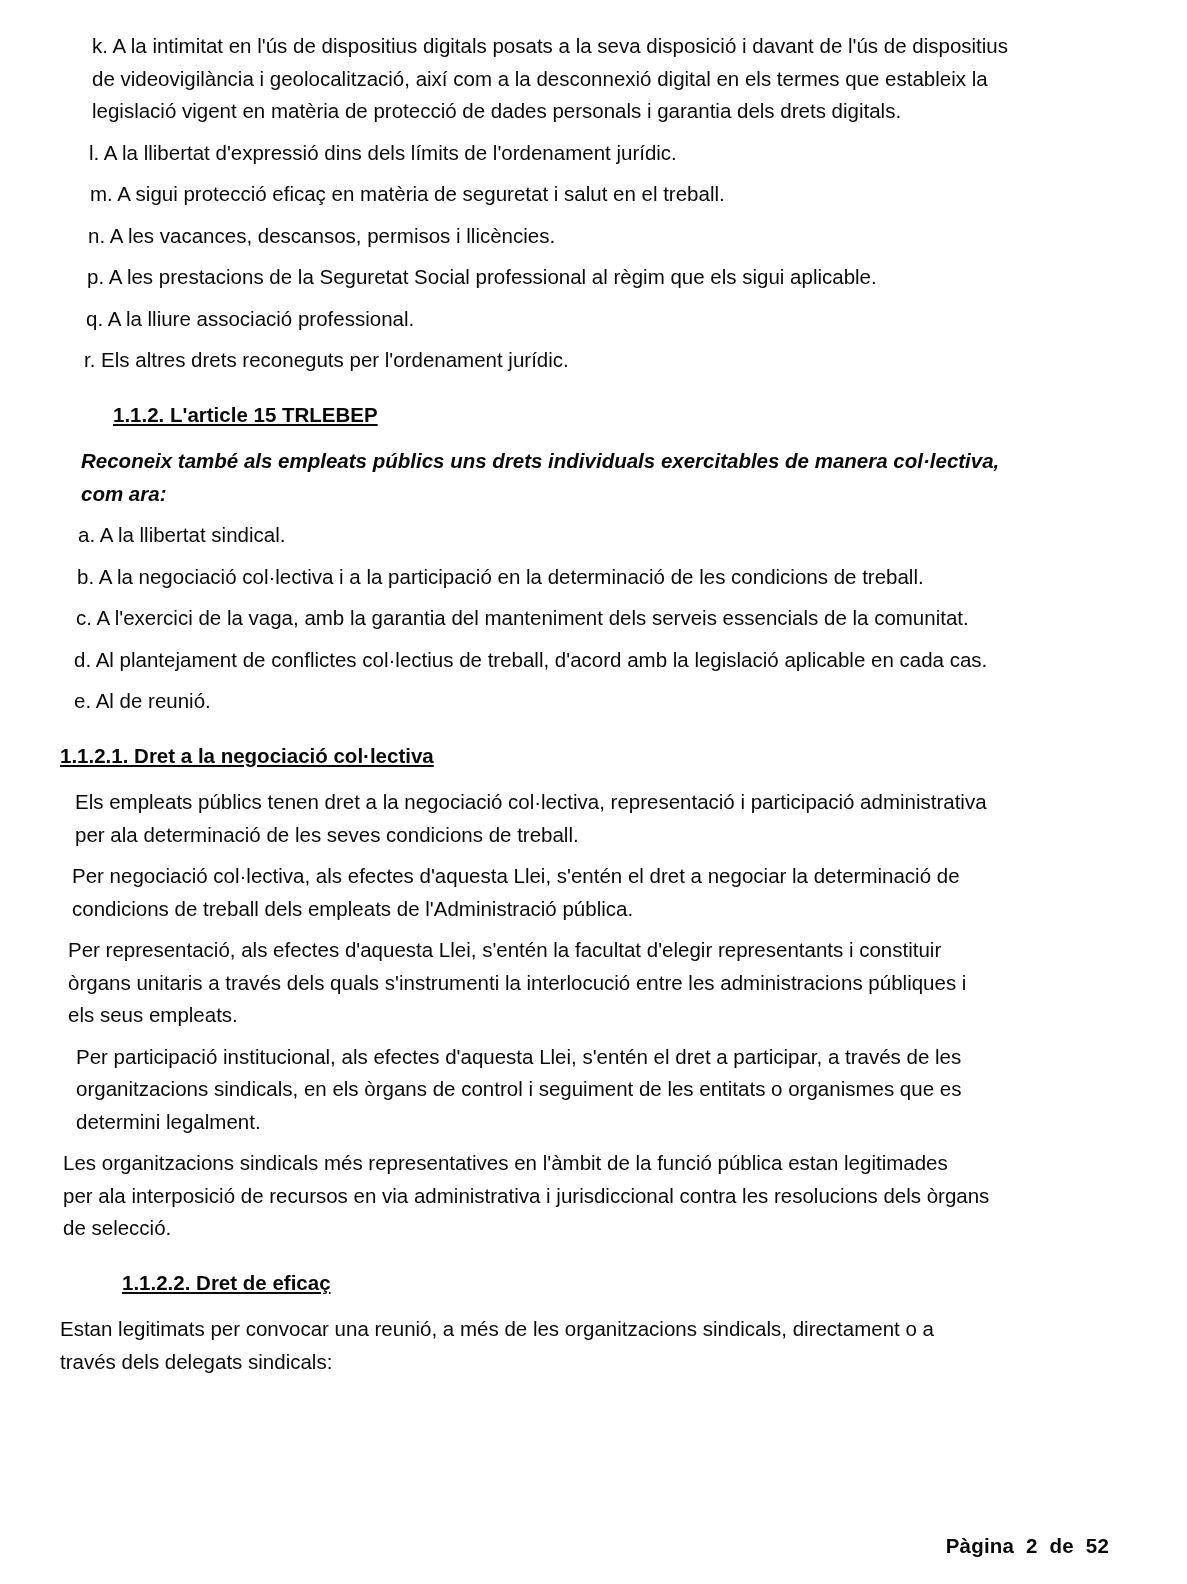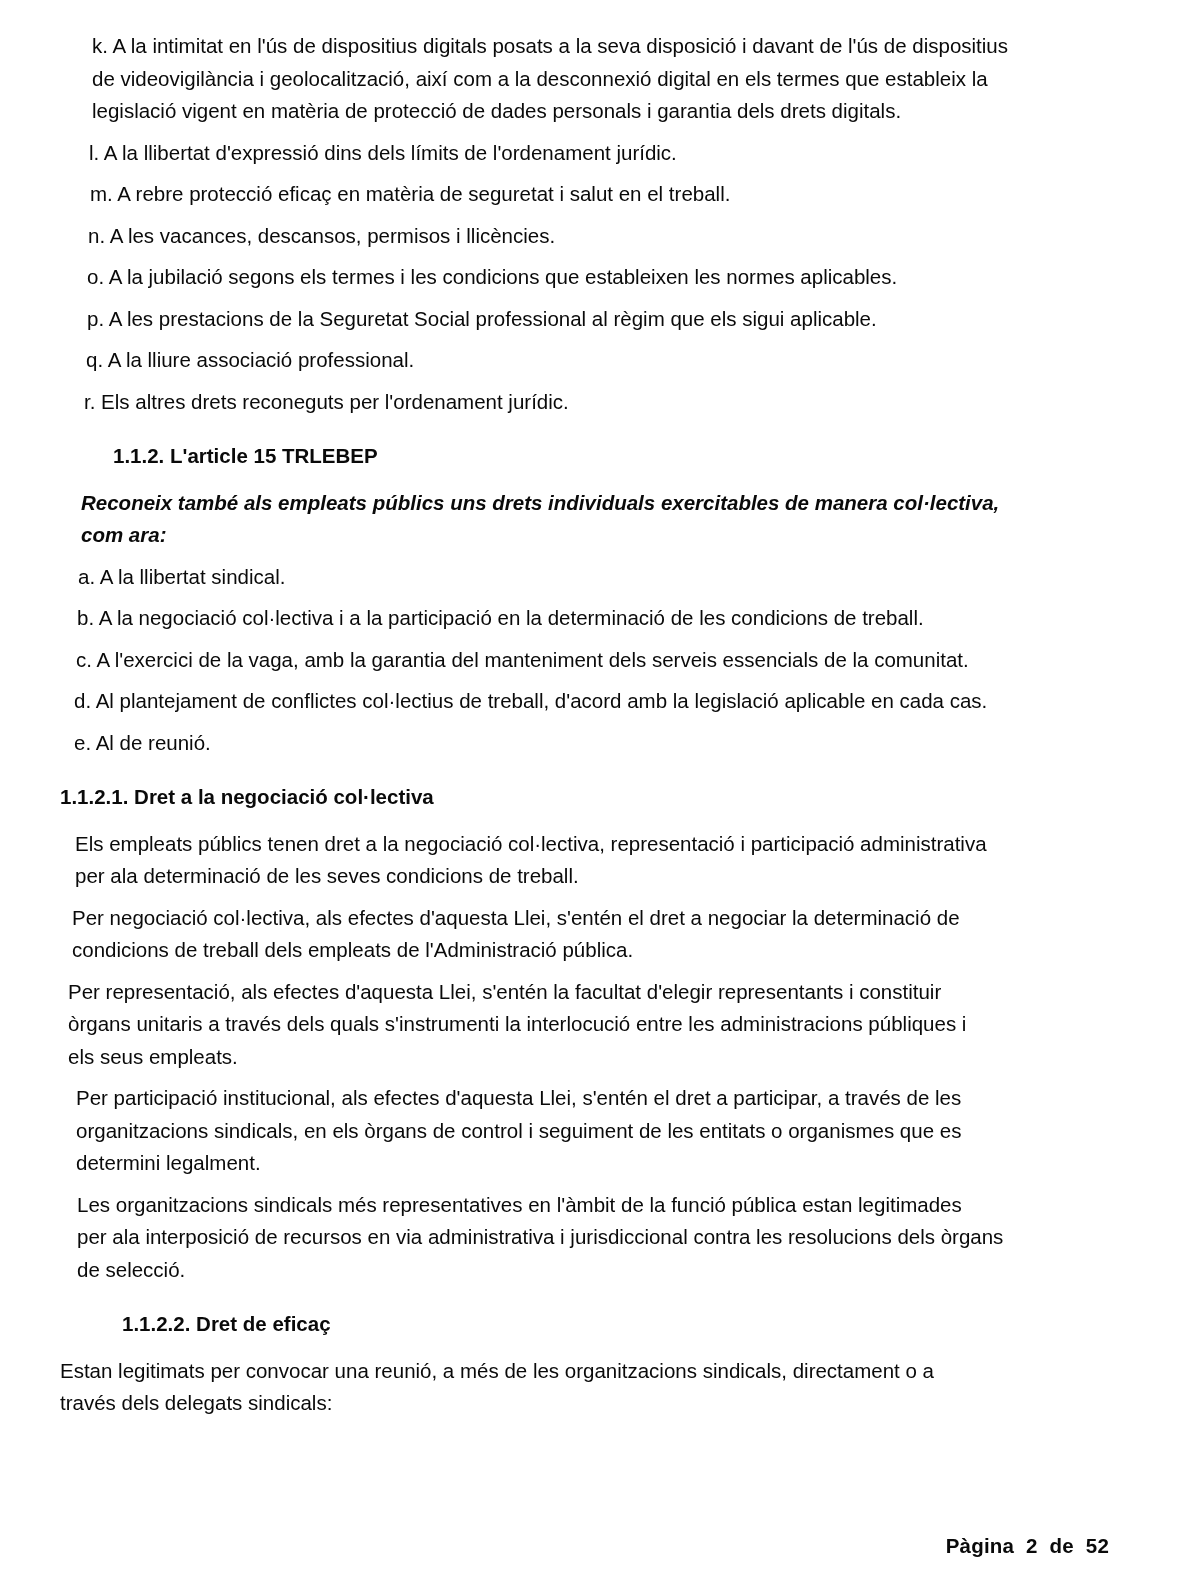--- a/index.html
+++ b/index.html
@@ -22,20 +22,21 @@
     line-height: 32.5px;
   }
   .para {
     white-space: pre-line;
     margin-bottom: 9px;
   }
   .heading {
     font-size: 20.5px;
     font-weight: 700;
     margin: 22px 0 14px 0;
+    text-decoration: underline;
   }
   .intro {
     font-weight: 700;
     font-style: italic;
   }
   .footer {
     position: absolute;
     right: 78px;
     bottom: 26px;
     font-size: 20.5px;
@@ -49,23 +50,22 @@
 <body>
 
 <div class="page">
   <div class="content">
 
     <div class="para" style="margin-left:32px">k. A la intimitat en l'ús de dispositius digitals posats a la seva disposició i davant de l'ús de dispositius
 de videovigilància i geolocalització, així com a la desconnexió digital en els termes que estableix la
 legislació vigent en matèria de protecció de dades personals i garantia dels drets digitals.</div>
 
     <div class="para" style="margin-left:29px">l. A la llibertat d'expressió dins dels límits de l'ordenament jurídic.</div>
-    <div class="para" style="margin-left:30px">m. A rebre protecció eficaç en matèria de seguretat i salut en el treball.</div>
+    <div class="para" style="margin-left:30px">m. A sigui protecció eficaç en matèria de seguretat i salut en el treball.</div>
     <div class="para" style="margin-left:28px">n. A les vacances, descansos, permisos i llicències.</div>
-    <div class="para" style="margin-left:27px">o. A la jubilació segons els termes i les condicions que estableixen les normes aplicables.</div>
     <div class="para" style="margin-left:27px">p. A les prestacions de la Seguretat Social professional al règim que els sigui aplicable.</div>
     <div class="para" style="margin-left:26px">q. A la lliure associació professional.</div>
     <div class="para" style="margin-left:24px">r. Els altres drets reconeguts per l'ordenament jurídic.</div>
 
     <div class="heading" style="margin-left:53px">1.1.2. L'article 15 TRLEBEP</div>
 
     <div class="para intro" style="margin-left:21px">Reconeix també als empleats públics uns drets individuals exercitables de manera col·lectiva,
 com ara:</div>
 
     <div class="para" style="margin-left:18px">a. A la llibertat sindical.</div>
@@ -79,21 +79,21 @@
     <div class="para" style="margin-left:15px">Els empleats públics tenen dret a la negociació col·lectiva, representació i participació administrativa
 per ala determinació de les seves condicions de treball.</div>
     <div class="para" style="margin-left:12px">Per negociació col·lectiva, als efectes d'aquesta Llei, s'entén el dret a negociar la determinació de
 condicions de treball dels empleats de l'Administració pública.</div>
     <div class="para" style="margin-left:8px">Per representació, als efectes d'aquesta Llei, s'entén la facultat d'elegir representants i constituir
 òrgans unitaris a través dels quals s'instrumenti la interlocució entre les administracions públiques i
 els seus empleats.</div>
     <div class="para" style="margin-left:16px">Per participació institucional, als efectes d'aquesta Llei, s'entén el dret a participar, a través de les
 organitzacions sindicals, en els òrgans de control i seguiment de les entitats o organismes que es
 determini legalment.</div>
-    <div class="para" style="margin-left:17px">Les organitzacions sindicals més representatives en l'àmbit de la funció pública estan legitimades
+    <div class="para" style="margin-left:3px">Les organitzacions sindicals més representatives en l'àmbit de la funció pública estan legitimades
 per ala interposició de recursos en via administrativa i jurisdiccional contra les resolucions dels òrgans
 de selecció.</div>
 
     <div class="heading" style="margin-left:62px">1.1.2.2. Dret de eficaç</div>
 
     <div class="para" style="margin-left:0">Estan legitimats per convocar una reunió, a més de les organitzacions sindicals, directament o a
 través dels delegats sindicals:</div>
 
   </div>
 

